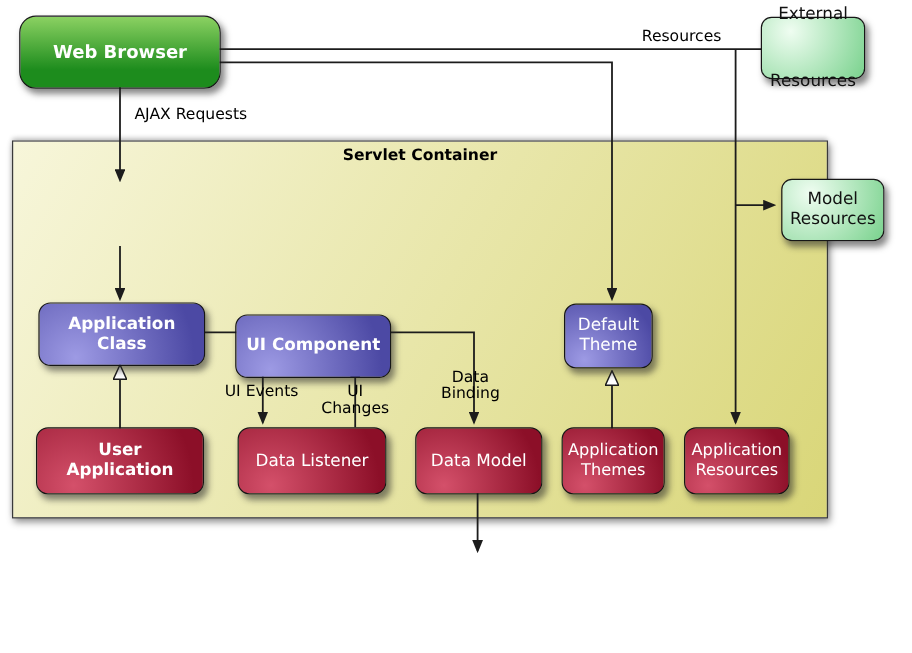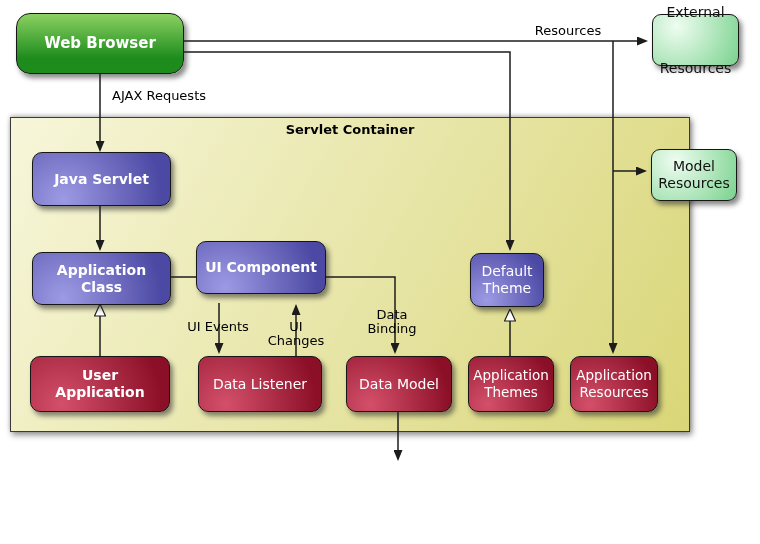--- a/index.html
+++ b/index.html
@@ -69,40 +69,37 @@
     <path class="edge" d="M325,277 L395,277 L395,352" marker-end="url(#arrowFilled)"></path>
     <path class="edge" d="M100,357 L100,305" marker-end="url(#arrowOpen)"></path>
     <path class="edge" d="M510,357 L510,310" marker-end="url(#arrowOpen)"></path>
     <path class="edge" d="M398,411 L398,459" marker-end="url(#arrowFilled)"></path>
   </svg>
 
   <div class="node node-green" style="left:16px;top:13px;width:166px;height:59px;font-size:15px;">
     <span class="bold">Web Browser</span>
   </div>
 
-  <div class="node node-mint" style="left:652px;top:14px;width:85px;height:50px;gap:39px;">
+  <div class="node node-mint" style="left:634px;top:14px;width:85px;height:50px;gap:39px;">
     <span>External</span>
     <span>Resources</span>
   </div>
 
   <div class="node node-mint" style="left:651px;top:149px;width:84px;height:50px;">
     <span>Model</span>
     <span>Resources</span>
   </div>
 
-  <div class="node node-purple bold" style="left:32px;top:152px;width:137px;height:52px;">
-    <span>Java Servlet</span>
-  </div>
 
   <div class="node node-purple bold" style="left:32px;top:252px;width:137px;height:51px;">
     <span>Application</span>
     <span>Class</span>
   </div>
 
-  <div class="node node-purple bold" style="left:196px;top:241px;width:128px;height:51px;">
+  <div class="node node-purple bold" style="left:196px;top:262px;width:128px;height:51px;">
     <span>UI Component</span>
   </div>
 
   <div class="node node-purple" style="left:470px;top:253px;width:72px;height:52px;">
     <span>Default</span>
     <span>Theme</span>
   </div>
 
   <div class="node node-red bold" style="left:30px;top:356px;width:138px;height:54px;">
     <span>User</span>

